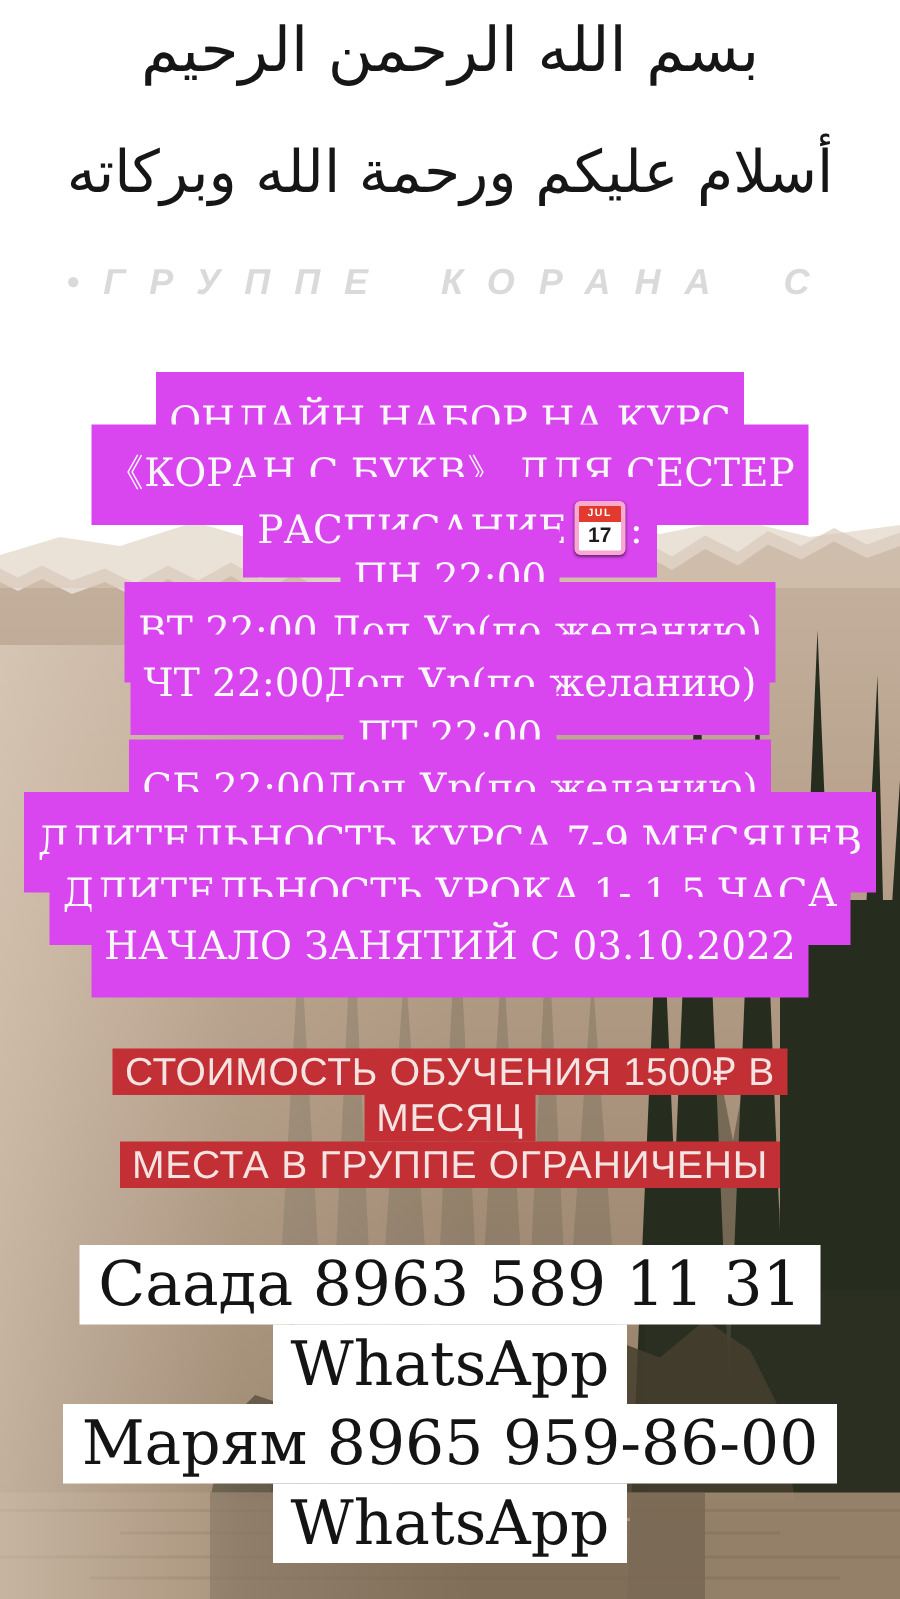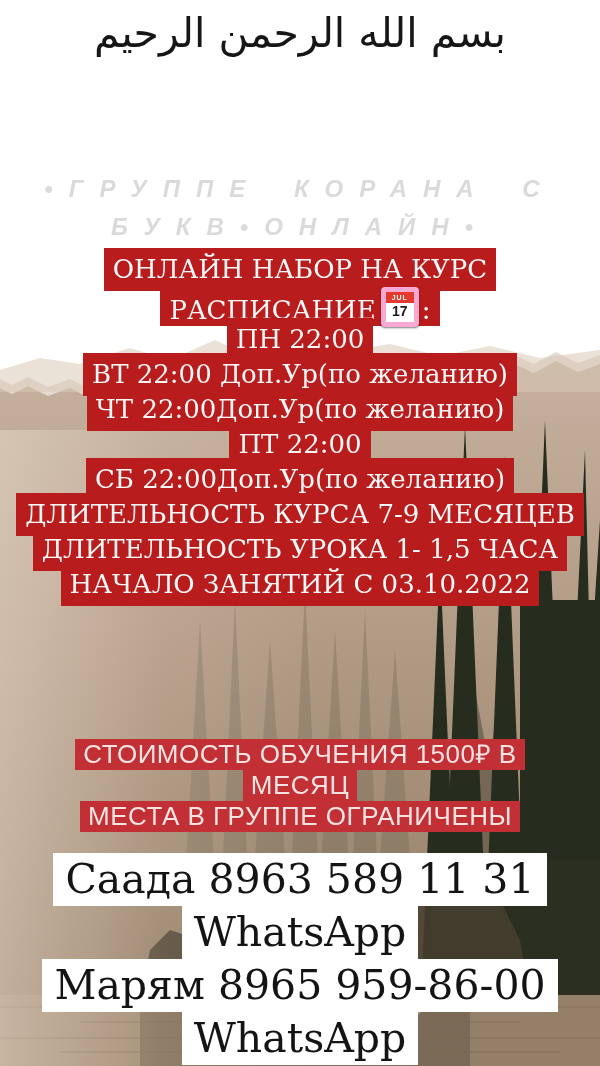--- a/index.html
+++ b/index.html
@@ -26,45 +26,45 @@
   .arabic1 { top:4px; font-size:41px; line-height:58px; }
   .arabic2 { top:88px; font-size:39px; line-height:56px; }
 
   .watermark {
     top:170px; color:#dadada; font-style:italic; font-weight:bold;
     font-size:24px; letter-spacing:16px; word-spacing:10px; line-height:38px;
   }
 
   .hl-line { line-height:35px; height:35px; white-space:nowrap; }
   .hl {
-    display:inline-block; background:#b91c1c; color:#f7f7f7;
-    padding:4px 9px; height:35px;
+    display:inline-block; background:#d946ef; color:#f7f7f7;
+    padding:16px 9px; height:35px;
   }
   .black-block { top:248px; font-family:"DejaVu Serif", serif; font-size:26px; }
 
   .cal {
     display:inline-block; width:28px; height:30px; border-radius:4px; overflow:hidden;
-    background:#ffffff; border:5px solid #f9a8d4; vertical-align:-8px; margin:0 3px 0 5px;
+    background:#ffffff; border:3px solid #f9a8d4; vertical-align:-8px; margin:0 3px 0 5px;
     box-shadow:0 1px 2px rgba(0,0,0,0.5);
   }
   .cal-top {
     display:block; height:11px; background:#e23b2e; color:#ffffff; font-size:7px;
     font-weight:bold; line-height:11px; text-align:center;
     font-family:"Liberation Sans", sans-serif; letter-spacing:1px;
   }
   .cal-day {
     display:block; height:19px; color:#1c1c1c; font-size:14px; font-weight:bold;
     line-height:17px; text-align:center; font-family:"Liberation Sans", sans-serif;
   }
 
   .price-block { top:699px; font-size:26px; letter-spacing:0.5px; }
   .price-block .hl-line { line-height:31px; height:31px; }
-  .price-block .hl { background:#c22f35; color:#f3e4e2; height:31px; padding:0 8px;margin-top:40px; }
+  .price-block .hl { background:#c22f35; color:#f3e4e2; height:31px; padding:0 8px; }
 
-  .contacts-block { top:853px; font-family:"DejaVu Serif", serif; font-size:41px; }
+  .contacts-block { top:830px; font-family:"DejaVu Serif", serif; font-size:41px; }
   .contacts-block .hl-line { line-height:53px; height:53px; }
   .contacts-block .hl { background:#ffffff; color:#141414; height:53px; padding:0 12px; }
 </style>
 </head>
 <body>
 
 <div class="poster">
 
   <svg class="scene" width="600" height="1066" viewBox="0 0 600 1066" xmlns="http://www.w3.org/2000/svg">
     <defs>
@@ -128,28 +128,29 @@
 
   <div class="paper-under"></div>
   <div class="paper"></div>
   <svg class="ridge" width="600" height="74" viewBox="0 0 600 74">
     <polygon points="0,52 40,40 80,46 130,30 170,42 215,22 250,38 300,18 340,34 390,26 440,38 490,28 540,40 600,32 600,74 0,74" fill="#d8c8b6" opacity="0.55"></polygon>
   </svg>
 
   <div class="content">
 
     <div class="layer arabic arabic1">بسم الله الرحمن الرحيم</div>
+    <div class="layer arabic arabic2">أسلام عليكم ورحمة الله وبركاته</div>
 
     <div class="layer watermark">
       <div>•ГРУППЕ КОРАНА С</div>
-      <div>БУКВ•ОНЛАЙН•</div>
     </div>
 
     <div class="layer black-block">
       <div class="hl-line"><span class="hl">ОНЛАЙН НАБОР НА КУРС</span></div>
+      <div class="hl-line"><span class="hl">《КОРАН С БУКВ》 ДЛЯ СЕСТЕР</span></div>
       <div class="hl-line">
         <span class="hl"><span>РАСПИСАНИЕ</span><span class="cal"><span class="cal-top">JUL</span><span class="cal-day">17</span></span><span>:</span></span>
       </div>
       <div class="hl-line"><span class="hl">ПН 22:00</span></div>
       <div class="hl-line"><span class="hl">ВТ 22:00 Доп.Ур(по желанию)</span></div>
       <div class="hl-line"><span class="hl">ЧТ 22:00Доп.Ур(по желанию)</span></div>
       <div class="hl-line"><span class="hl">ПТ 22:00</span></div>
       <div class="hl-line"><span class="hl">СБ 22:00Доп.Ур(по желанию)</span></div>
       <div class="hl-line"><span class="hl">ДЛИТЕЛЬНОСТЬ КУРСА 7-9 МЕСЯЦЕВ</span></div>
       <div class="hl-line"><span class="hl">ДЛИТЕЛЬНОСТЬ УРОКА 1- 1,5 ЧАСА</span></div>

